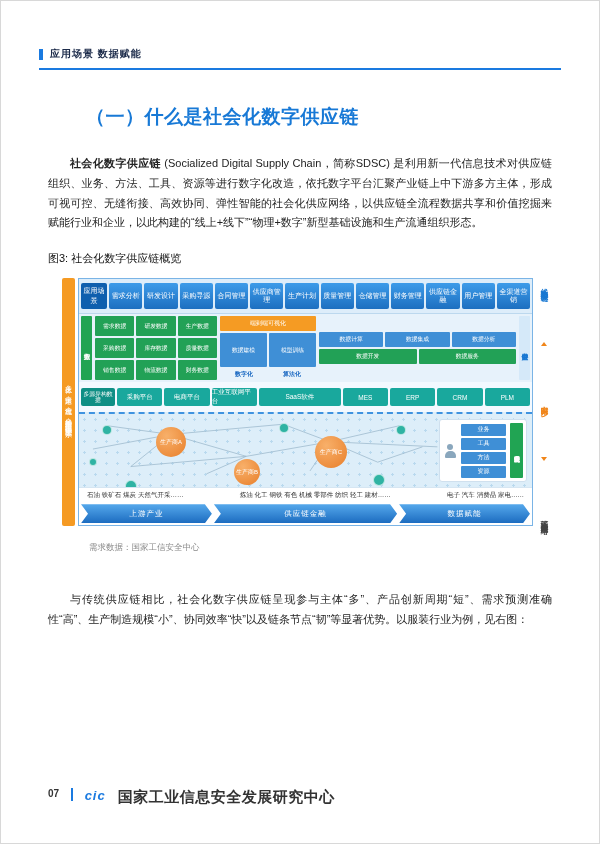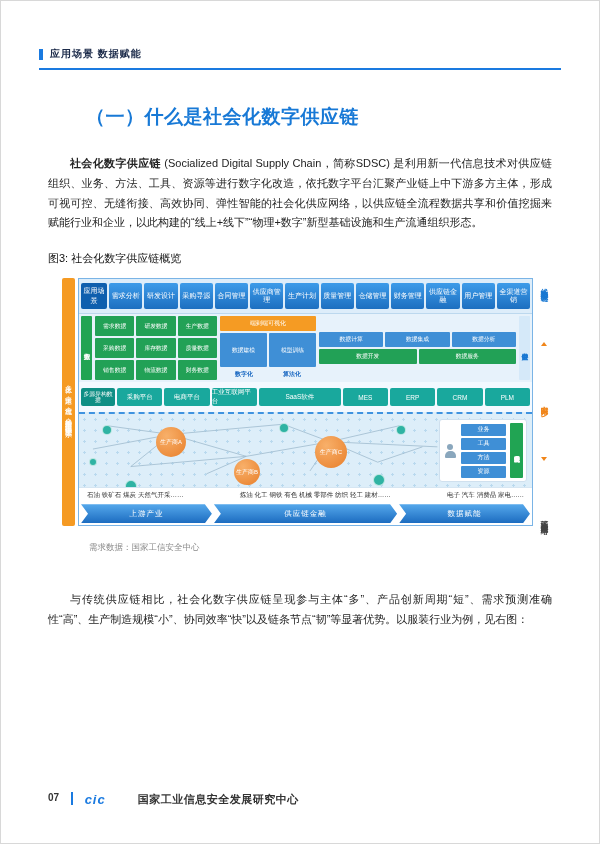--- a/index.html
+++ b/index.html
@@ -94,21 +94,21 @@
     background:linear-gradient(180deg,#56a9ec,#1c6cc0);color:#fff;font-size:7.5px;
     display:flex;align-items:center;justify-content:center;flex:1;letter-spacing:1px;}
   .arrow:nth-child(2){flex:1.4;}
   .arrow:nth-child(4){background:linear-gradient(180deg,#7fc0f2,#3d8fd9);}
   
   .source{margin:16px 47px 0 88px;font-size:8.5px;color:#8a8a8a;}
   .footer{position:absolute;left:47px;bottom:36px;display:flex;align-items:flex-start;gap:12px;}
   .footer .pageno{font-size:10px;font-weight:bold;color:#333;}
   .footer .bar{width:1.5px;height:13px;background:#1a7ae0;}
   .footer .logo{font-size:13px;font-weight:bold;color:#1a7ae0;font-style:italic;letter-spacing:1px;}
-  .footer .org{font-size:11px;font-weight:bold;color:#333;letter-spacing:.5px;margin-left:20px;}
+  .footer .org{font-size:15px;font-weight:bold;color:#333;letter-spacing:.5px;}
 </style>
 </head>
 <body>
 
 <div class="header">
   <div class="header-mark"></div>
   <div class="header-tagline">应用场景 数据赋能</div>
 </div>
 
 <div class="title">（一）什么是社会化数字供应链</div>

